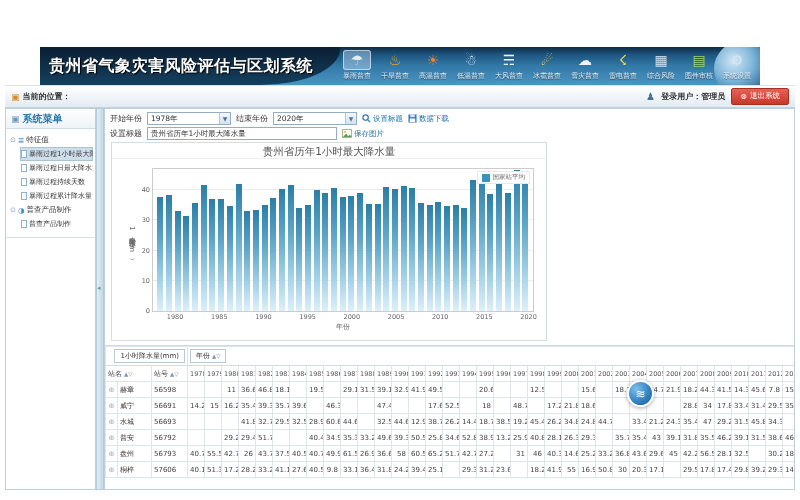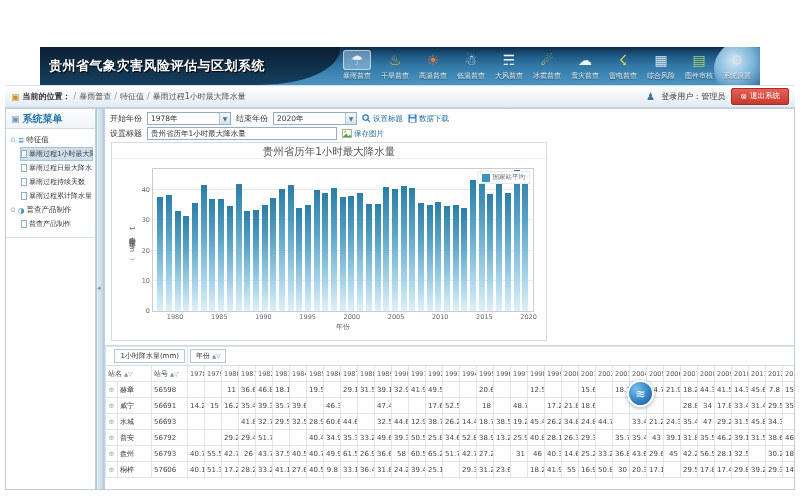--- a/index.html
+++ b/index.html
@@ -8,39 +8,39 @@
   *{box-sizing:border-box;}
 
   
   .banner{position:absolute;left:40px;top:47px;width:720px;height:38px;
     background:linear-gradient(180deg,#0d2b45 0%,#1d5580 20%,#3379a8 50%,#4b95c3 100%);overflow:hidden;}
   .globe{position:absolute;right:-10px;top:-6px;width:56px;height:56px;border-radius:50%;
     background:radial-gradient(circle at 35% 35%,#d9edfa,#7db6da 40%,#2b628f 75%,#16405f);opacity:.95;}
   .logo-plate{position:absolute;left:0;top:0;width:300px;height:38px;
     background:linear-gradient(180deg,#0a1f33,#15405f);border-radius:0 0 80px 0/0 0 36px 0;
     display:flex;align-items:center;padding-left:9px;}
-  .logo-title{color:#fff;font-size:13px;font-weight:bold;letter-spacing:.5px;text-shadow:1px 1px 1px #000;white-space:nowrap;}
+  .logo-title{color:#fff;font-size:16px;font-weight:bold;letter-spacing:.5px;text-shadow:1px 1px 1px #000;white-space:nowrap;}
   .nav{position:absolute;right:4px;top:3px;display:flex;}
   .nav-item{width:38px;display:flex;flex-direction:column;align-items:center;cursor:pointer;}
   .nav-ico{width:28px;height:20px;display:flex;align-items:center;justify-content:center;
     font-size:14px;line-height:1;border-radius:3px;}
   .nav-ico.sel{background:rgba(190,220,245,.45);box-shadow:inset 0 0 0 1px rgba(255,255,255,.55);}
   .nav-label{font-size:7px;color:#eaf4fb;margin-top:1px;white-space:nowrap;text-shadow:0 1px 1px rgba(0,0,0,.55);}
 
   
   .statusbar{position:absolute;left:5px;top:85px;width:790px;height:23px;
     background:linear-gradient(180deg,#ffffff,#e2ebf2);border-top:1px solid #d7e2ea;border-bottom:1px solid #c2d2de;
     display:flex;align-items:center;font-size:8px;color:#444;padding:0 6px;}
   .loc-icon{color:#d78b2a;font-size:9px;margin-right:3px;}
   .loc-label{font-weight:bold;color:#333;}
   .crumb-sep{color:#999;margin:0 3px;}
   .crumb{color:#555;cursor:pointer;}
   .statusbar-right{margin-left:auto;display:flex;align-items:center;gap:6px;}
   .user-icon{color:#43709b;font-size:10px;}
-  .user-label{color:#333;}
+  .user-label{color:#333;font-weight:bold;}
   .logout-btn{background:linear-gradient(180deg,#e66156,#c53a2d);color:#fff;font-size:7.5px;
     padding:2px 8px 3px;border-radius:2px;border:1px solid #a92e22;display:flex;align-items:center;gap:3px;cursor:pointer;}
   .logout-ic{font-size:8px;}
 
   
   .sidebar{position:absolute;left:5px;top:108px;width:91px;height:382px;background:#fff;border:1px solid #bfd0dc;}
   .sidebar-title{height:20px;display:flex;align-items:center;gap:3px;padding:0 5px;border-bottom:1px solid #cfdce6;
     background:linear-gradient(180deg,#fefefe,#edf3f8);color:#2878a8;font-weight:bold;font-size:10px;}
   .sb-ticon{color:#6f98b5;font-size:9px;font-weight:normal;}
   .tree{padding:4px 2px 6px;border-bottom:1px solid #d5e0e8;}
@@ -159,21 +159,20 @@
         <div class="nav-item">
           <span class="nav-ico" style="color: rgb(216, 228, 238);">⚙</span>
           <span class="nav-label">系统设置</span>
         </div>
       </div>
   </div>
 
   <div class="statusbar">
     <span class="loc-icon">▣</span>
     <span class="loc-label">当前的位置：</span>
-    <span id="crumbs"><span class="crumb-sep">/</span><span class="crumb">暴雨普查</span><span class="crumb-sep">/</span><span class="crumb">特征值</span><span class="crumb-sep">/</span><span class="crumb">暴雨过程1小时最大降水量</span></span>
     <span class="statusbar-right">
       <span class="user-icon">♟</span>
       <span class="user-label">登录用户：管理员</span>
       <span class="logout-btn">
         <span class="logout-ic">⊗</span>
         <span>退出系统</span>
       </span>
     </span>
   </div>
 

